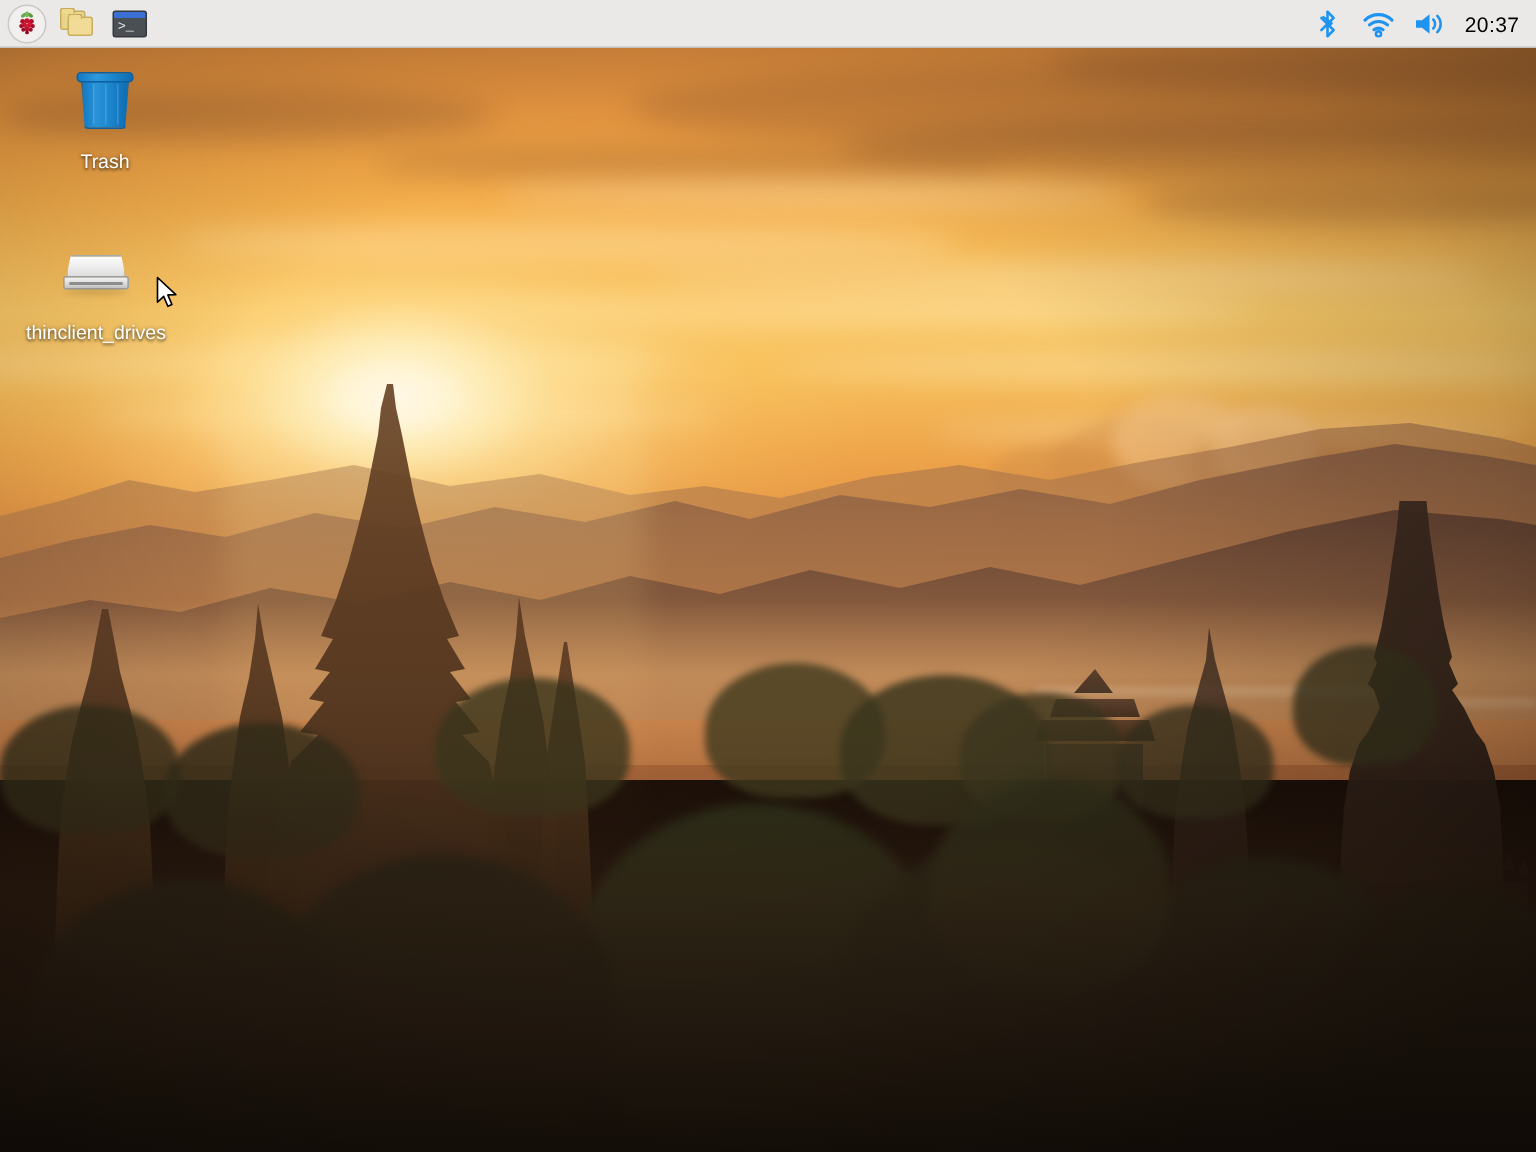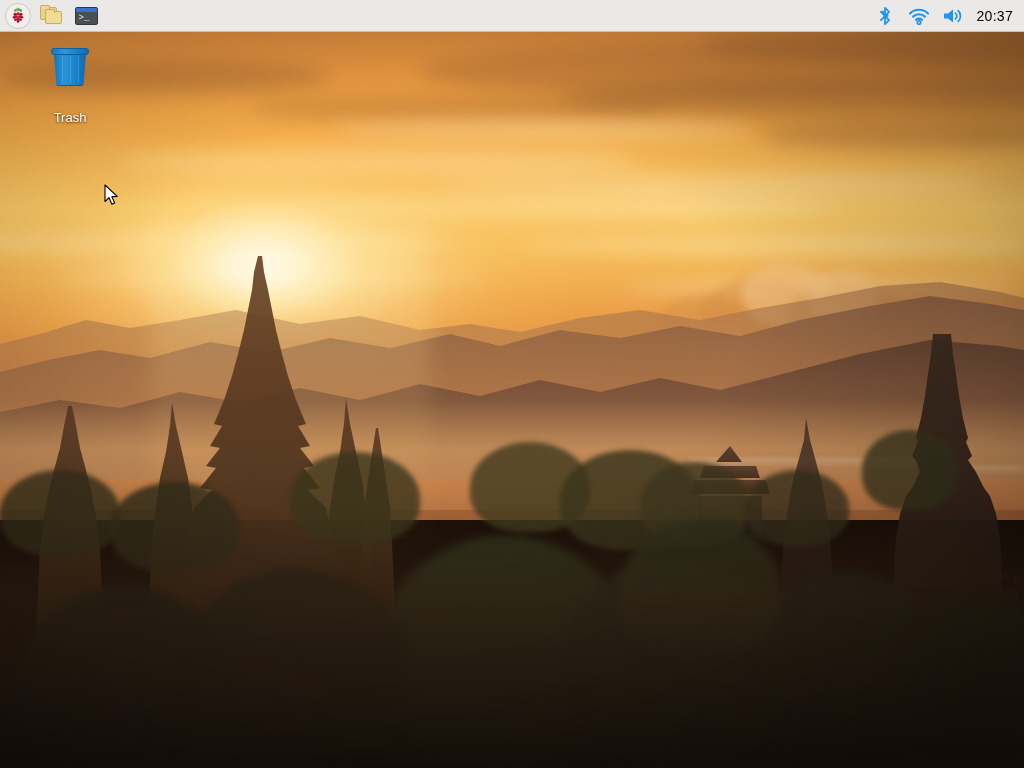--- a/index.html
+++ b/index.html
@@ -201,21 +201,21 @@
 
   
   .desk-icon {
     position:absolute;
     width:124px;
     display:flex; flex-direction:column; align-items:center;
     cursor:default;
   }
   .desk-icon .glyph { width:48px; height:48px; position:relative; }
   .desk-icon .label {
-    margin-top:18px;
+    margin-top:8px;
     font-size:13px; line-height:15px;
     color:#ffffff;
     text-align:center;
     text-shadow:0 1px 2px rgba(0,0,0,0.55), 0 0 3px rgba(0,0,0,0.35);
     word-break:break-all;
     max-width:110px;
   }
 
   
   .trash-body {
@@ -429,20 +429,29 @@
     <div class="glyph">
       <div class="trash-body"></div>
       <div class="trash-lid"></div>
       <div class="trash-rib" style="left:16px;"></div>
       <div class="trash-rib" style="left:24px;"></div>
       <div class="trash-rib" style="left:32px;"></div>
     </div>
     <div class="label">Trash</div>
   </div>
 
+  <div class="desk-icon" style="left: 2px; top: 158px;">
+    <div class="glyph">
+      <div class="drive-top"></div>
+      <div class="drive-body"></div>
+      <div class="drive-slot"></div>
+      <div class="drive-shadow"></div>
+    </div>
+    <div class="label">thinclient_drives</div>
+  </div>
 
   <div id="taskbar">
 
     <div class="tb-left">
 
       <div class="launcher">
         <div class="rpi-wrap">
           <svg width="20" height="20" viewBox="0 0 24 24">
 
             <ellipse cx="9.4" cy="5.0" rx="2.5" ry="1.5" fill="#6aa84f" transform="rotate(-32 9.4 5.0)"></ellipse>

